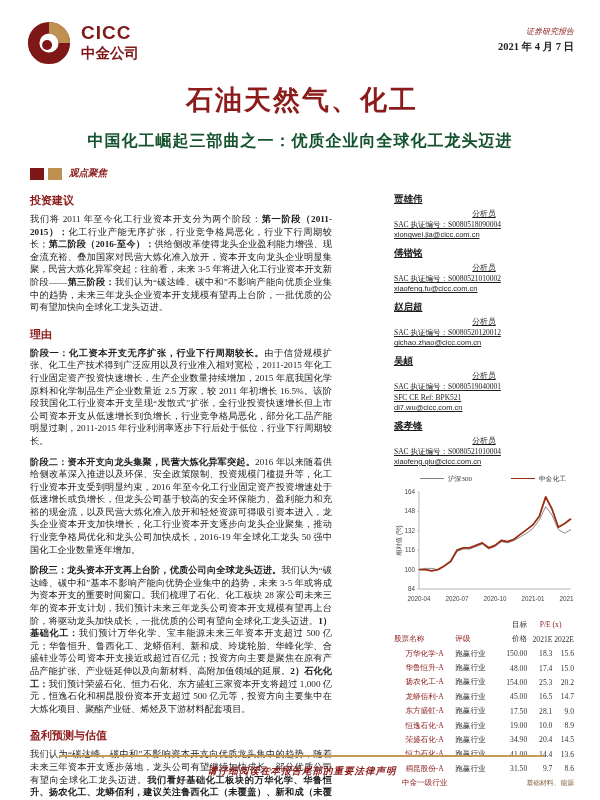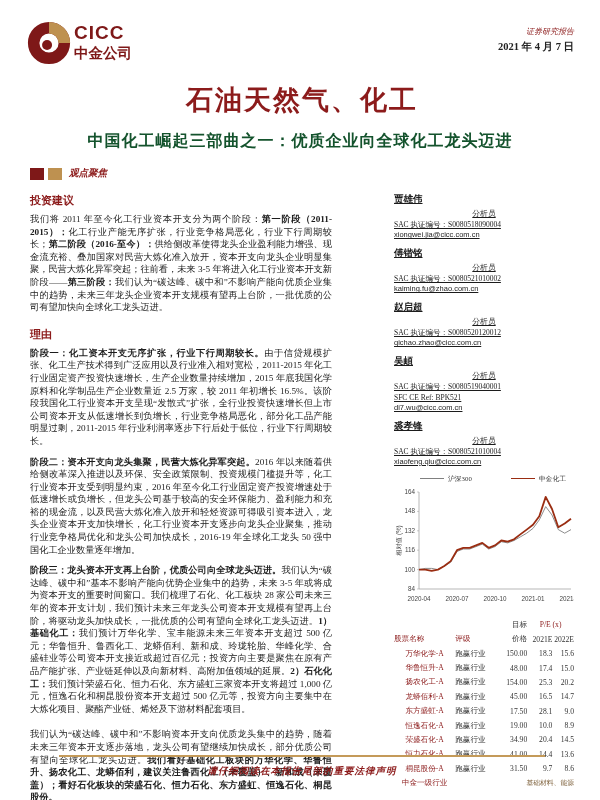--- a/index.html
+++ b/index.html
@@ -5,21 +5,21 @@
   * { box-sizing: border-box; margin: 0; padding: 0; }
   html,body { background:#fff; }
   body {
     width:600px; height:800px; position:relative; overflow:hidden;
     font-family:"Liberation Serif","DejaVu Serif",serif; color:#1c1c1c;
   }
   .page { position:relative; width:600px; height:800px; }
 
   
   .header { display:flex; justify-content:space-between; align-items:flex-start; padding:20px 26px 0 26px; }
-  .logo { display:flex; align-items:center; gap:2px; }
+  .logo { display:flex; align-items:center; gap:9px; }
   .logo-mark { width:46px; height:46px; }
   .logo-en { font-family:"Liberation Sans","DejaVu Sans",sans-serif; font-weight:bold; font-size:19px; color:#7E1818; letter-spacing:1px; line-height:1; }
   .logo-cn { font-weight:bold; font-size:14.5px; color:#7E1818; margin-top:2px; }
   .meta { text-align:right; padding-top:6px; }
   .meta .rtype { color:#8C1B1B; font-size:8px; font-style:italic; }
   .meta .rdateh { color:#222; font-size:10.5px; font-weight:bold; margin-top:3px; }
 
   
   .sector-title { color:#8C1B1B; font-size:27px; font-weight:bold; margin:16px 26px 0 30px; letter-spacing:2px;text-align:center; }
   .report-title { color:#14532d; font-size:16px; font-weight:bold; text-align:center; margin-top:13px; letter-spacing:1px; }
@@ -108,39 +108,40 @@
       </div>
 
       <div class="sec">
         <div class="sec-title">理由</div>
         <p class="body"><span class="b">阶段一：化工资本开支无序扩张，行业下行周期较长。</span><span>由于信贷规模扩张、化工生产技术得到广泛应用以及行业准入相对宽松，2011-2015 年化工行业固定资产投资快速增长，生产企业数量持续增加，2015 年底我国化学原料和化学制品生产企业数量近 2.5 万家，较 2011 年初增长 16.5%。该阶段我国化工行业资本开支呈现“发散式”扩张，全行业投资快速增长但上市公司资本开支从低速增长到负增长，行业竞争格局恶化，部分化工品产能明显过剩，2011-2015 年行业利润率逐步下行后处于低位，行业下行周期较长。</span></p>
         <p class="body"><span class="b">阶段二：资本开支向龙头集聚，民营大炼化异军突起。</span><span>2016 年以来随着供给侧改革深入推进以及环保、安全政策限制、投资规模门槛提升等，化工行业资本开支受到明显约束，2016 年至今化工行业固定资产投资增速处于低速增长或负增长，但龙头公司基于较高的安全环保能力、盈利能力和充裕的现金流，以及民营大炼化准入放开和轻烃资源可得吸引资本进入，龙头企业资本开支加快增长，化工行业资本开支逐步向龙头企业聚集，推动行业竞争格局优化和龙头公司加快成长，2016-19 年全球化工龙头 50 强中国化工企业数量逐年增加。</span></p>
         <p class="body"><span class="b">阶段三：龙头资本开支再上台阶，优质公司向全球龙头迈进。</span><span>我们认为“碳达峰、碳中和”基本不影响产能向优势企业集中的趋势，未来 3-5 年或将成为资本开支的重要时间窗口。我们梳理了石化、化工板块 28 家公司未来三年的资本开支计划，我们预计未来三年龙头公司资本开支规模有望再上台阶，将驱动龙头加快成长，一批优质的公司有望向全球化工龙头迈进。</span><span class="b">1）基础化工：</span><span>我们预计万华化学、宝丰能源未来三年资本开支超过 500 亿元；华鲁恒升、鲁西化工、龙蟒佰利、新和成、玲珑轮胎、华峰化学、合盛硅业等公司资本开支接近或超过百亿元；投资方向主要是聚焦在原有产品产能扩张、产业链延伸以及向新材料、高附加值领域的延展。</span><span class="b">2）石化化工：</span><span>我们预计荣盛石化、恒力石化、东方盛虹三家资本开支将超过 1,000 亿元，恒逸石化和桐昆股份资本开支超过 500 亿元等，投资方向主要集中在大炼化项目、聚酯产业链、烯烃及下游材料配套项目。</span></p>
       </div>
 
       <div class="sec">
+        <div class="sec-title">盈利预测与估值</div>
         <p class="body"><span>我们认为“碳达峰、碳中和”不影响资本开支向优质龙头集中的趋势，随着未来三年资本开支逐步落地，龙头公司有望继续加快成长，部分优质公司有望向全球化工龙头迈进。</span><span class="b">我们看好基础化工板块的万华化学、华鲁恒升、扬农化工、龙蟒佰利，建议关注鲁西化工（未覆盖）、新和成（未覆盖）；看好石化板块的荣盛石化、恒力石化、东方盛虹、恒逸石化、桐昆股份。</span></p>
       </div>
 
     </div>
 
     <div class="col-right">
 
       <div id="analyst-list">
           <div class="analyst">
             <div class="nm">贾雄伟</div>
             <div class="rl">分析员</div>
             <div class="sac">SAC 执证编号：S0080518090004</div>
             <div class="email">xiongwei.jia@cicc.com.cn</div>
           </div>
           <div class="analyst">
             <div class="nm">傅锴铭</div>
             <div class="rl">分析员</div>
             <div class="sac">SAC 执证编号：S0080521010002</div>
-            <div class="email">kaiming.fu@zhao.com.cn</div>
+            <div class="email">xiaofeng.fu@cicc.com.cn</div>
           </div>
           <div class="analyst">
             <div class="nm">赵启超</div>
             <div class="rl">分析员</div>
             <div class="sac">SAC 执证编号：S0080520120012</div>
             <div class="email">qichao.zhao@cicc.com.cn</div>
           </div>
           <div class="analyst">
             <div class="nm">吴頔</div>
             <div class="rl">分析员</div>

